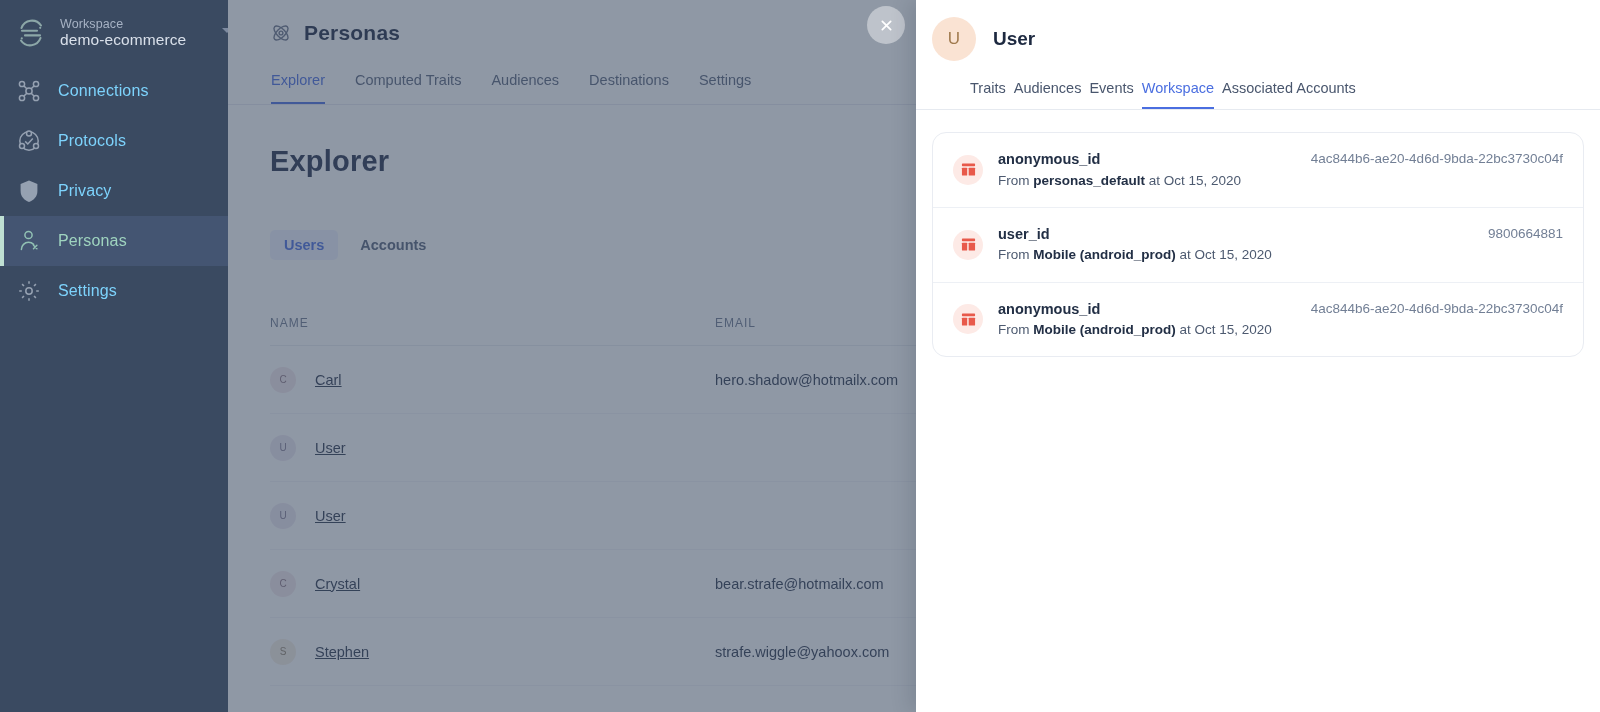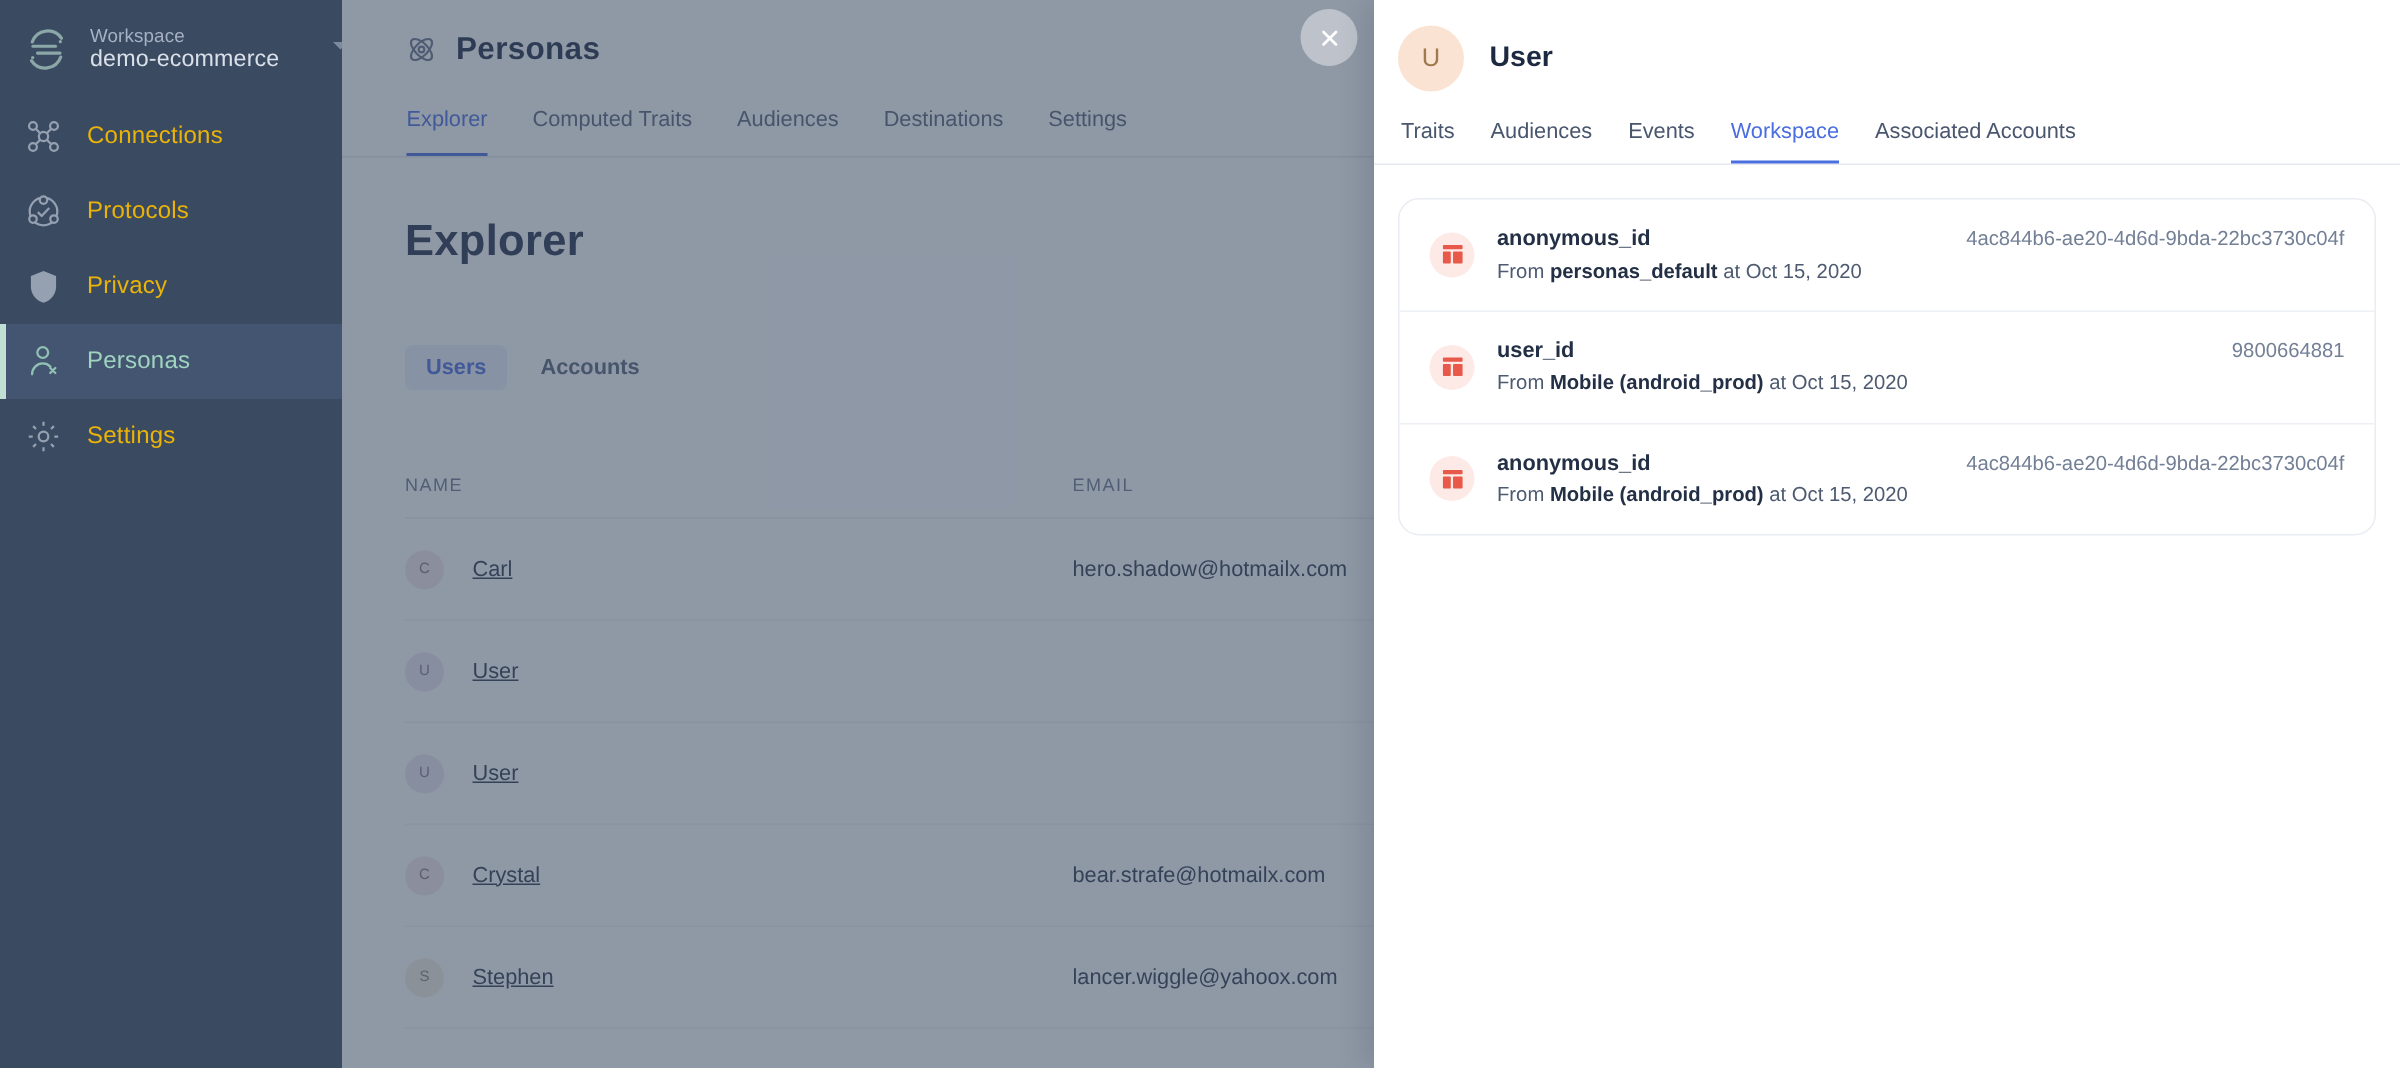--- a/index.html
+++ b/index.html
@@ -34,21 +34,21 @@
     border-top: 5px solid #7d8aa0;
   }
   .nav-item {
     position: relative;
     display: flex; align-items: center;
     height: 50px; padding-left: 16px; gap: 16px;
     cursor: pointer;
   }
   .nav-item .nav-icon { width: 26px; height: 26px; flex: 0 0 26px; opacity: .72; }
   .nav-item .nav-label {
-    font-size: 16px; color: #eab308; letter-spacing: .15px;
+    font-size: 16px; color: #7dd3fc; letter-spacing: .15px;
   }
   .nav-item.active { background: #445572; }
   .nav-item.active .nav-label { color: #9fd4bf; }
   .nav-item.active .nav-icon { opacity: .85; }
   .nav-item.active::before {
     content: ""; position: absolute; left: 0; top: 0;
     width: 4px; height: 100%; background: #bfe0d3;
   }
 
   
@@ -122,21 +122,21 @@
   }
   .p-head { padding: 14px 0 0 16px; }
   .p-user-row { display: flex; align-items: center; gap: 17px; height: 50px; }
   .p-avatar {
     width: 44px; height: 44px; border-radius: 50%;
     background: #fae3d3; color: #a07a4e;
     display: flex; align-items: center; justify-content: center;
     font-size: 17px;
   }
   .p-username { font-size: 19px; font-weight: bold; color: #1d2940; }
-  .p-tabs { display: flex; gap: 24px; margin-top: 16px; padding-left: 2px; }
+  .p-tabs { display: flex; gap: 8px; margin-top: 16px; padding-left: 2px; margin-left: 36px; }
   .p-tab {
     font-size: 14.5px; color: #49566d; padding-bottom: 11px;
     cursor: pointer; white-space: nowrap;
   }
   .p-tab.active { color: #4a6ee0; border-bottom: 2.5px solid #4a6ee0; }
   .p-divider { height: 1px; background: #e6eaf0; }
   .id-card {
     margin: 22px 16px 0 16px;
     border: 1px solid #e9ecf2; border-radius: 14px;
     background: #fff; overflow: hidden;
@@ -310,21 +310,21 @@
             <span class="r-name">Crystal</span>
           </span>
           <span class="col-email r-email">bear.strafe@hotmailx.com</span>
         </div>
 
         <div class="tbl-row">
           <span class="col-name" style="display:flex;align-items:center;">
             <span class="av s">S</span>
             <span class="r-name">Stephen</span>
           </span>
-          <span class="col-email r-email">lancer.wiggle@yahoox.com</span>
+          <span class="col-email r-email">strafe.wiggle@yahoox.com</span>
         </div>
       </div>
     </div>
 
     <div id="main-scrim"></div>
 
     <div class="close-btn">
       <svg viewBox="0 0 18 18" width="15" height="15" fill="none" stroke="#ffffff" stroke-width="2.1" stroke-linecap="round">
         <path d="M4 4l10 10M14 4L4 14"></path>
       </svg>

